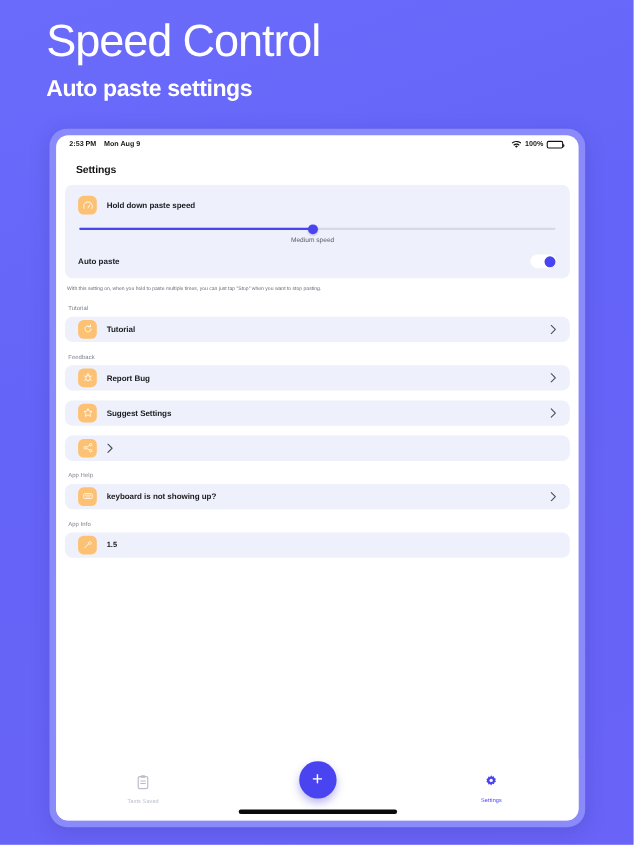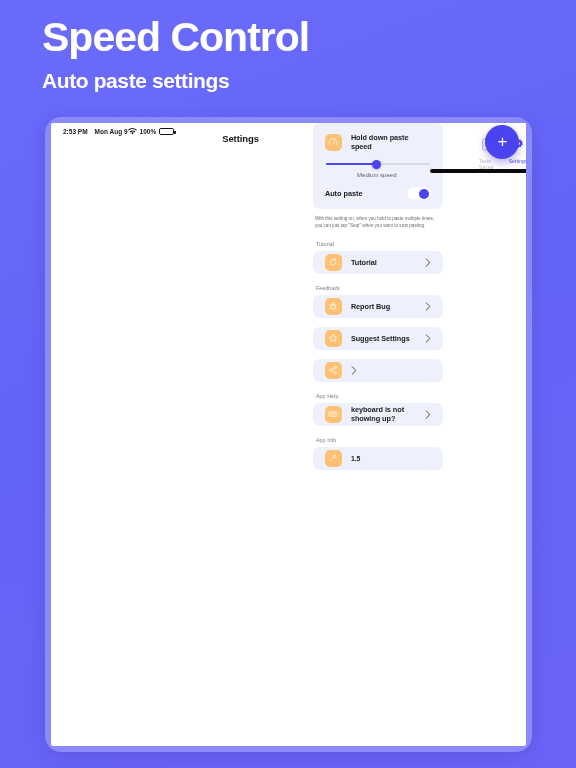--- a/index.html
+++ b/index.html
@@ -11,21 +11,21 @@
   body {
     background: linear-gradient(160deg, #6b6bfb 0%, #6464f8 40%, #6a63f7 100%);
     position: relative;
   }
 
   
   .promo { padding: 14px 0 0 42px; }
   .promo-title {
     color: #ffffff;
     font-size: 41px;
-    font-weight: bold;
+    font-weight: normal;
     letter-spacing: -1px;
     line-height: 1.15;
   }
   .promo-sub {
     color: #ffffff;
     font-size: 21px;
     font-weight: bold;
     letter-spacing: -0.4px;
     margin-top: 8px;
   }
@@ -36,26 +36,25 @@
     left: 45px; top: 117px;
     width: 487px; height: 635px;
     background: #8a8afb;
     border-radius: 16px;
     padding: 6px;
     box-shadow: 0 4px 18px rgba(40,40,120,0.18);
   }
   .screen {
     width: 100%; height: 100%;
     background: #ffffff;
-    border-radius: 2px;
+    border-radius: 11px;
     overflow: hidden;
     position: relative;
     display: flex;
-    flex-direction: row;
-    gap: 16px;
+    flex-direction: column;
   }
 
   
   .statusbar {
     height: 16px;
     flex: 0 0 auto;
     display: flex;
     align-items: center;
     justify-content: space-between;
     padding: 0 14px 0 12px;
@@ -86,21 +85,21 @@
   
   .nav-title {
     padding: 10px 18px 8px 18px;
     font-size: 9.5px;
     font-weight: bold;
     color: #141414;
     letter-spacing: -0.1px;
   }
 
   
-  .content { flex: 1 1 auto; padding: 0 20px; overflow: hidden; }
+  .content { flex: 1 1 auto; padding: 0 8px; overflow: hidden; }
 
   .card {
     background: #eef0fb;
     border-radius: 7px;
     padding: 10px 12px 9px 12px;
   }
   .card-row { display: flex; align-items: center; gap: 9px; }
   .ico {
     width: 17px; height: 17px;
     border-radius: 5px;

